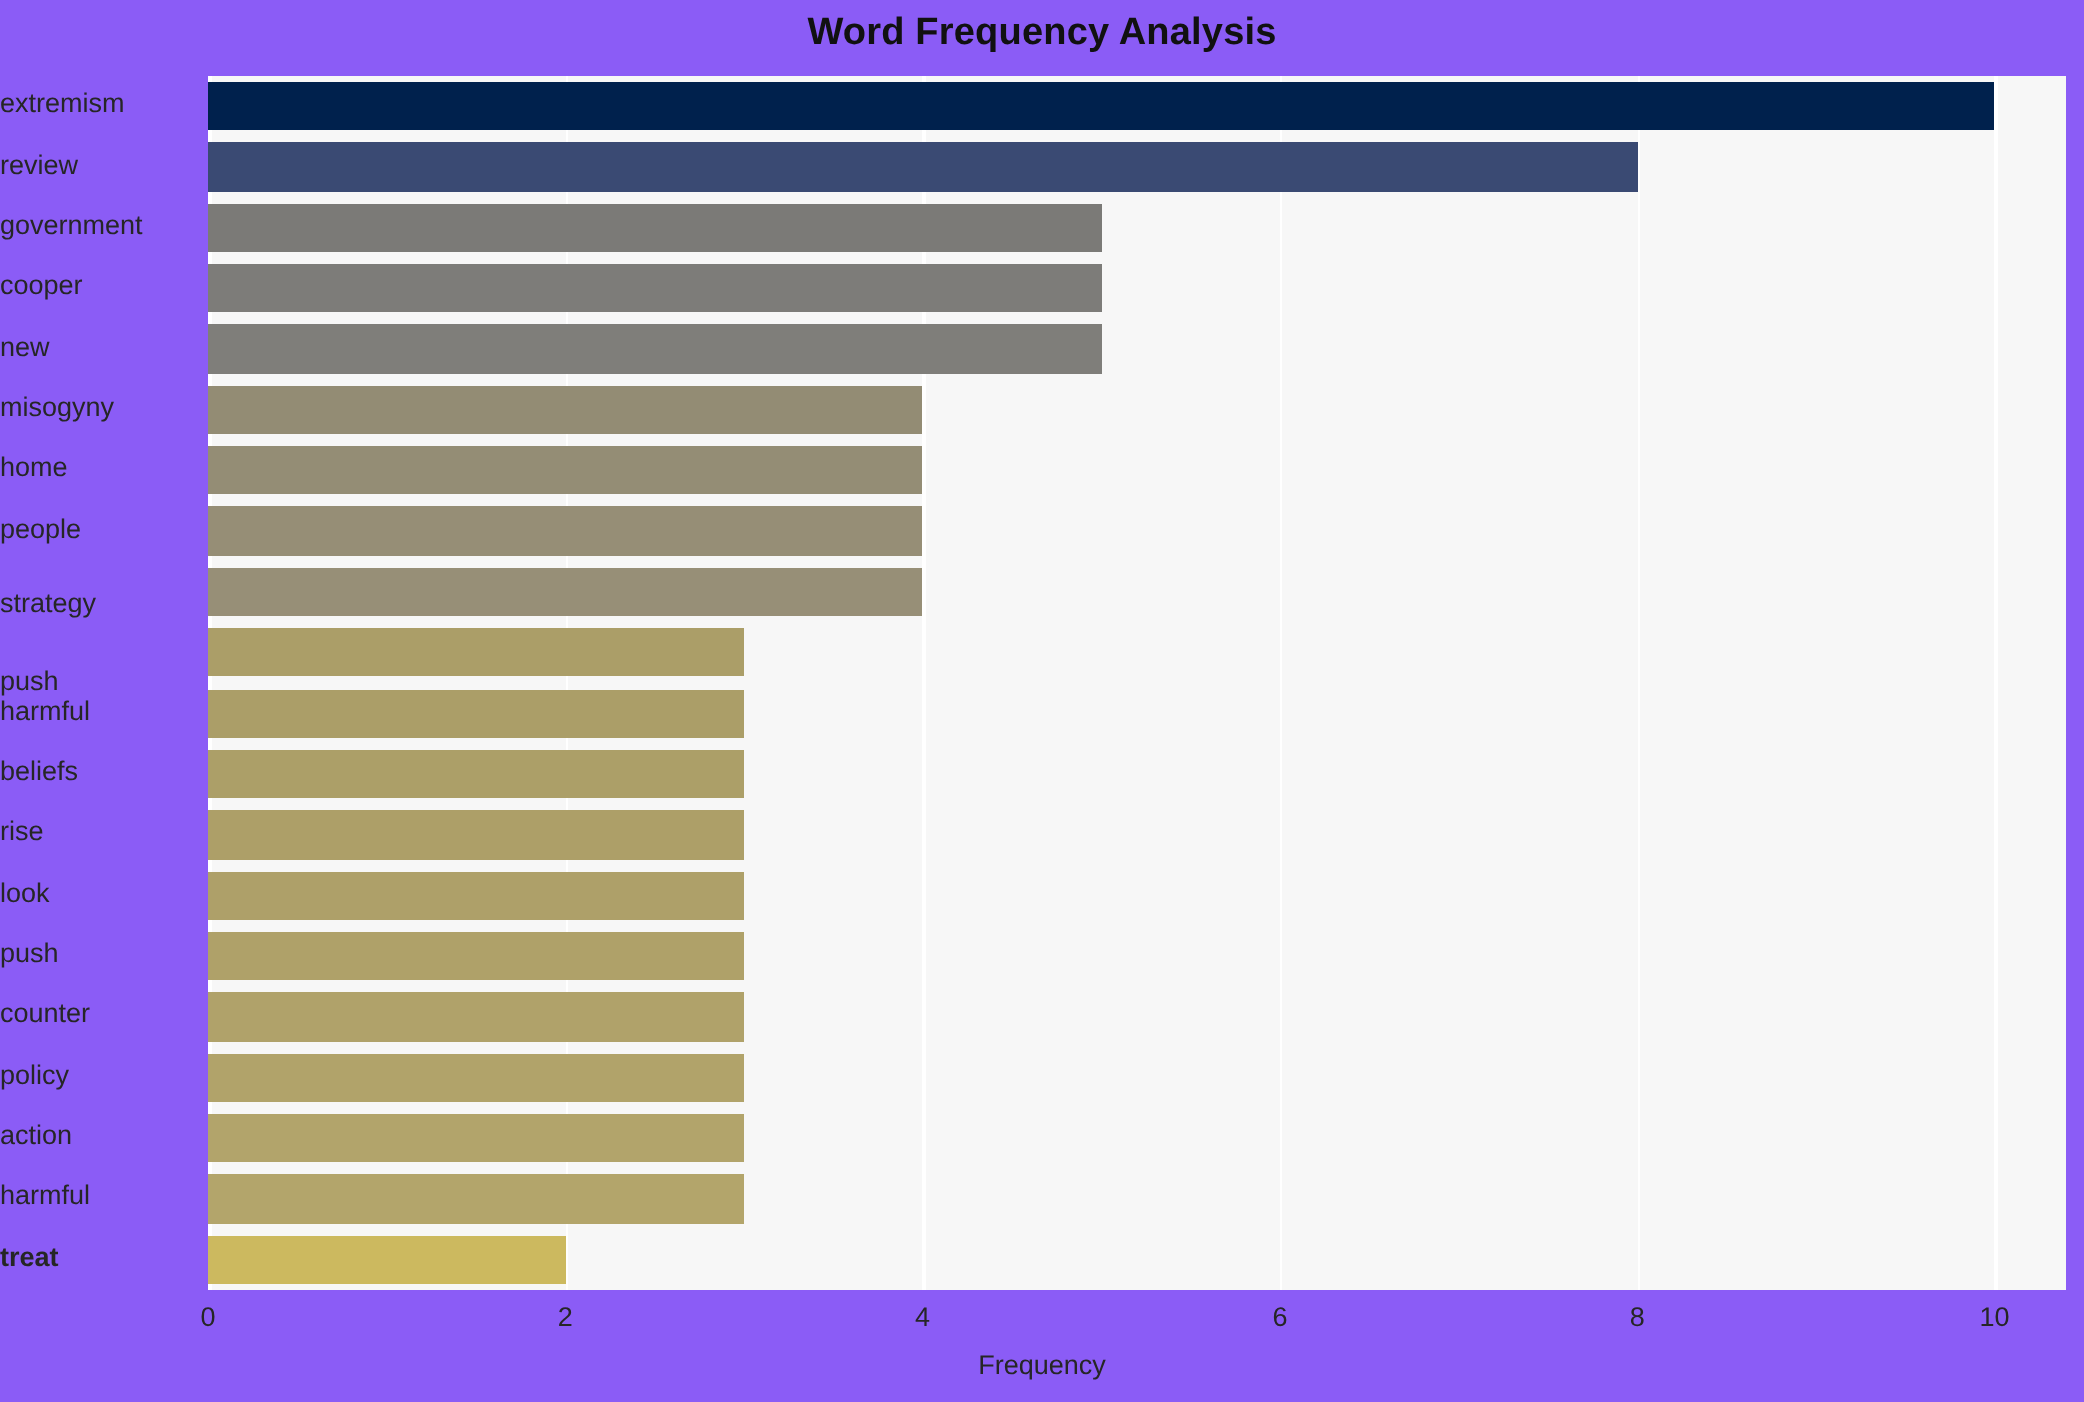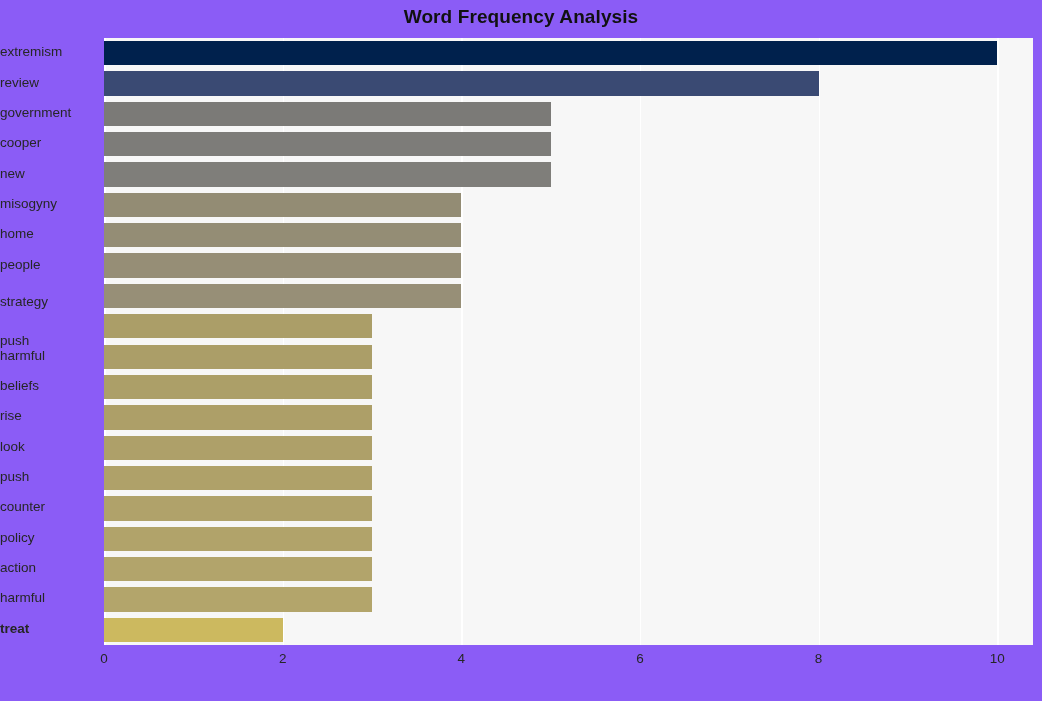--- a/index.html
+++ b/index.html
@@ -223,14 +223,15 @@
 
   <div id="x-axis-labels">
       <div class="x-tick-label" style="left: 104px;">0</div>
       <div class="x-tick-label" style="left: 282.654px;">2</div>
       <div class="x-tick-label" style="left: 461.308px;">4</div>
       <div class="x-tick-label" style="left: 639.962px;">6</div>
       <div class="x-tick-label" style="left: 818.615px;">8</div>
       <div class="x-tick-label" style="left: 997.269px;">10</div>
     </div>
 
+  <div id="x-axis-title">Frequency</div>
 
 </div>
 
 </body></html>

